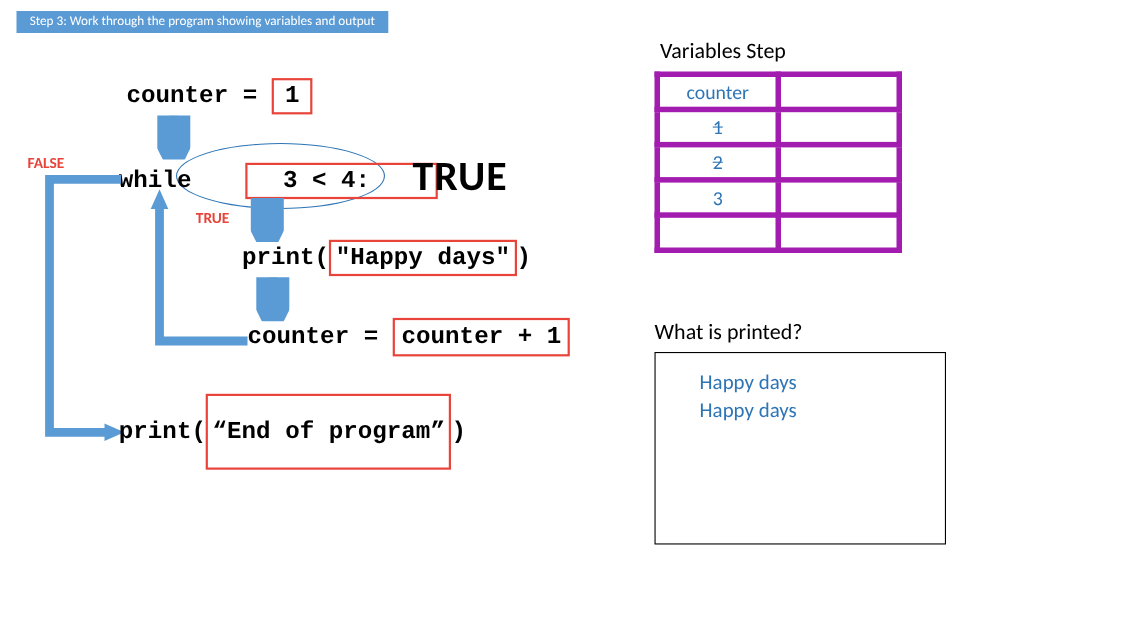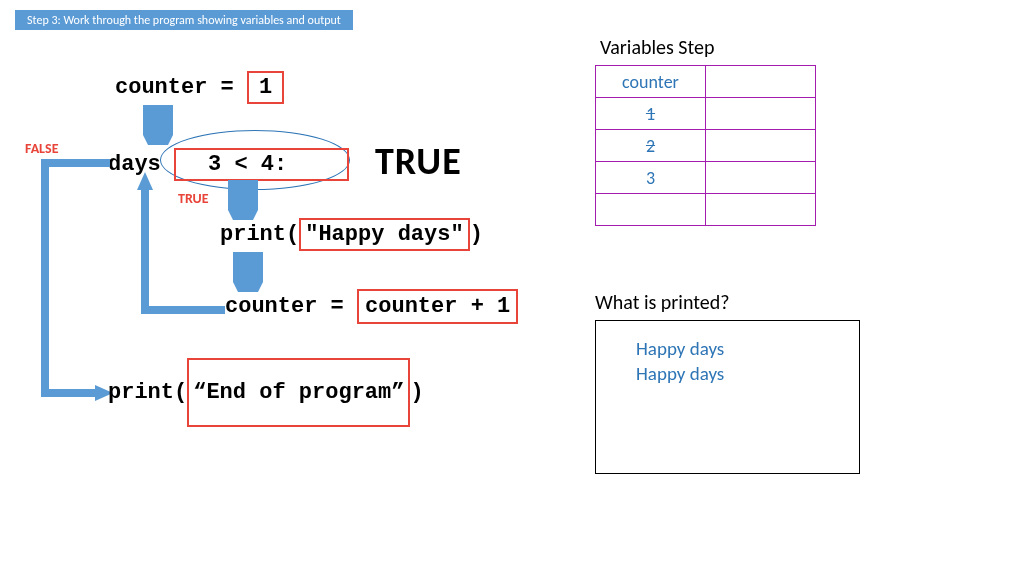--- a/index.html
+++ b/index.html
@@ -29,21 +29,21 @@
   .arrow svg { display: block; }
   .ellipse {
     position: absolute;
     border: 1px solid #2E75B6;
     border-radius: 50%;
   }
 
   
   .vars-title { position: absolute; font-size: 20px; }
   .vars-table { position: absolute; border-collapse: collapse; }
-  .vars-table td { border: 1px solid #a21caf; width: 110px; height: 32px; text-align: center; font-size: 18px; }
+  .vars-table td { border: 5px solid #a21caf; width: 110px; height: 32px; text-align: center; font-size: 18px; }
   .vars-table .hdr { color: #2E75B6; }
   .vars-table .val { color: #2E75B6; }
   .strike { text-decoration: line-through; text-decoration-color: #2E75B6; }
 
   .out-title { position: absolute; font-size: 20px; }
   .out-box {
     position: absolute;
     border: 1.5px solid #000;
     padding: 14px 18px;
   }
@@ -67,21 +67,21 @@
       </defs>
       <line x1="15" y1="0" x2="15" y2="28" stroke="#5B9BD5" stroke-width="8" marker-end="url(#ah)"></line>
     </svg>
 </div>
 
 <div class="false-lbl" style="left:25px; top:140px;">FALSE</div>
 
 <div class="ellipse" style="left:160px; top:130px; width:190px; height:60px;"></div>
 
 <div class="code-stage mono" style="left:108px; top:148px;">
-  <span>days </span><span class="redbox" style="padding:2px 60px 2px 14px; display:inline-block; min-width:150px;"><span style="margin-left:18px;">3</span><span> &lt; 4:</span></span>
+  <span>while </span><span class="redbox" style="padding:2px 60px 2px 14px; display:inline-block; min-width:150px;margin-left:36px;"><span style="margin-left:18px;">3</span><span> &lt; 4:</span></span>
 </div>
 
 <div class="big-true" style="left:375px; top:138px;">TRUE</div>
 
 <div class="arrow" style="left:228px; top:180px;">
   <svg width="30" height="40">
       <line x1="15" y1="0" x2="15" y2="28" stroke="#5B9BD5" stroke-width="8" marker-end="url(#ah)"></line>
     </svg>
 </div>
 
@@ -139,16 +139,16 @@
         <td></td>
       </tr>
   <tr>
         <td class="val"></td>
         <td></td>
       </tr>
 </tbody>
   </table>
 
 <div class="out-title" style="left:595px; top:290px;">What is printed?</div>
-<div class="out-box" style="left:595px; top:320px; width:265px; height:154px;padding-left:40px;">
+<div class="out-box" style="left:595px; top:320px; width:265px; height:175px;padding-left:40px;">
   <div class="out-line">Happy days</div>
   <div class="out-line">Happy days</div>
 </div>
 
 </body></html>

